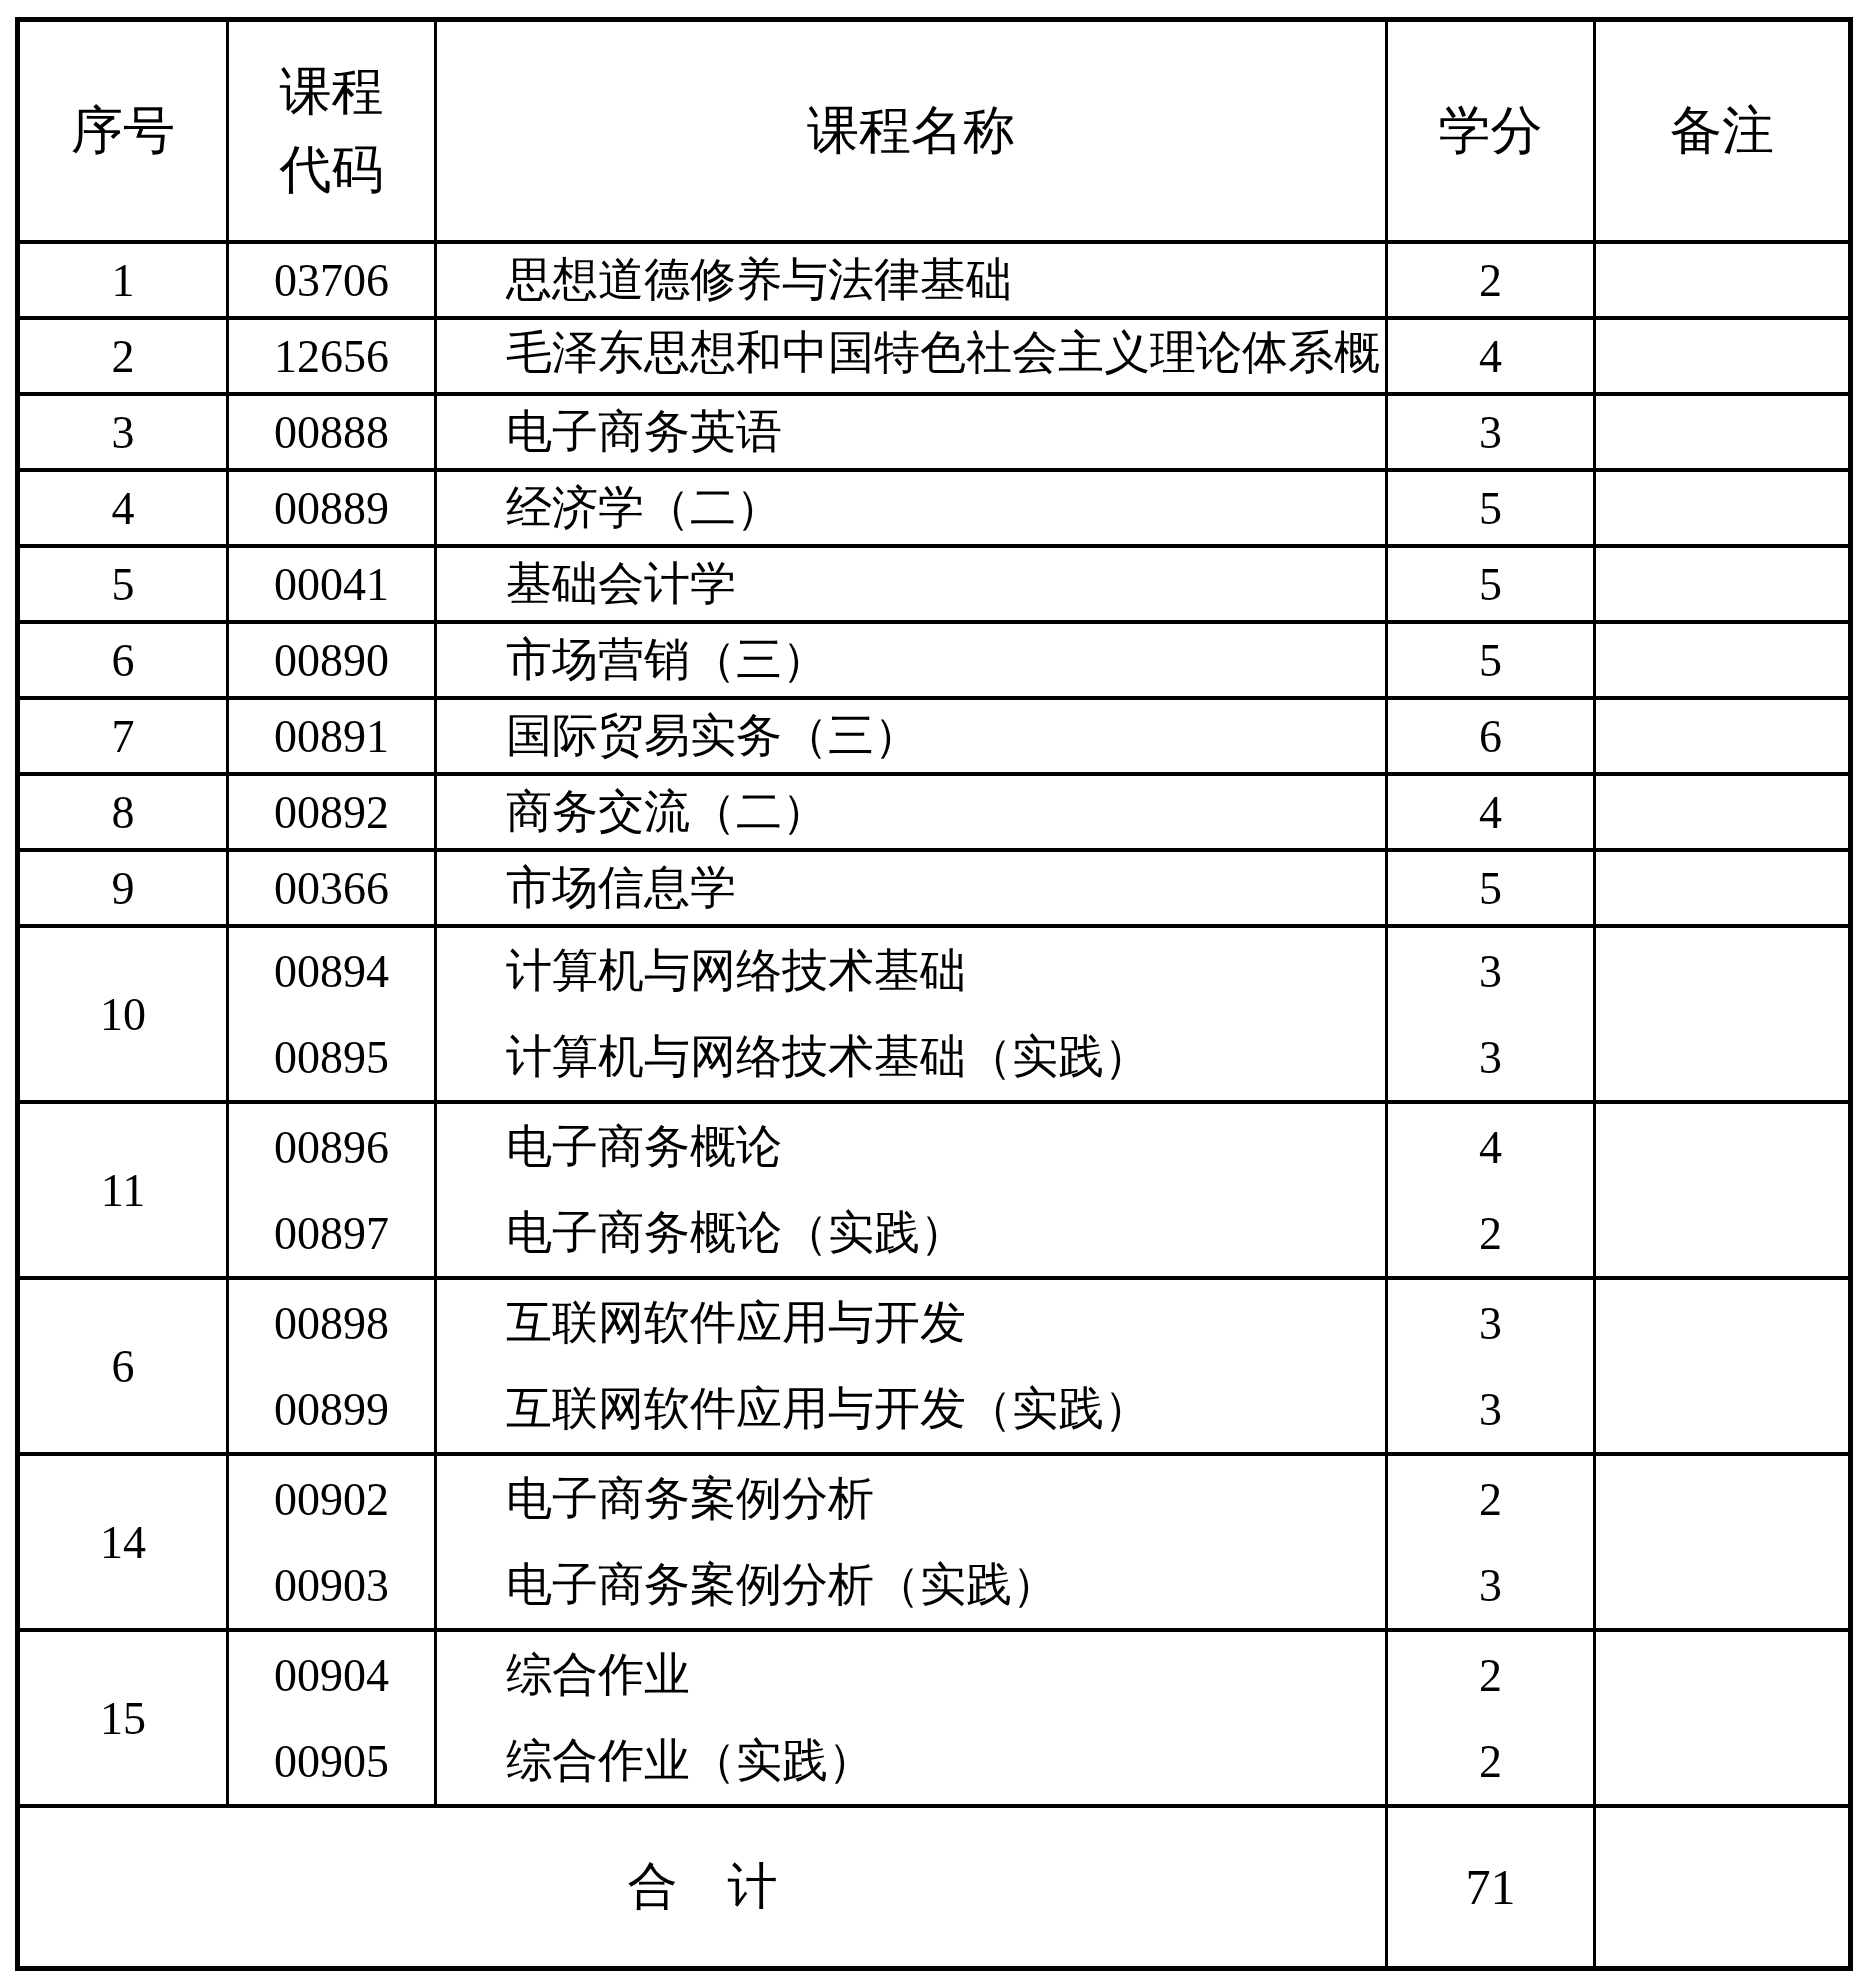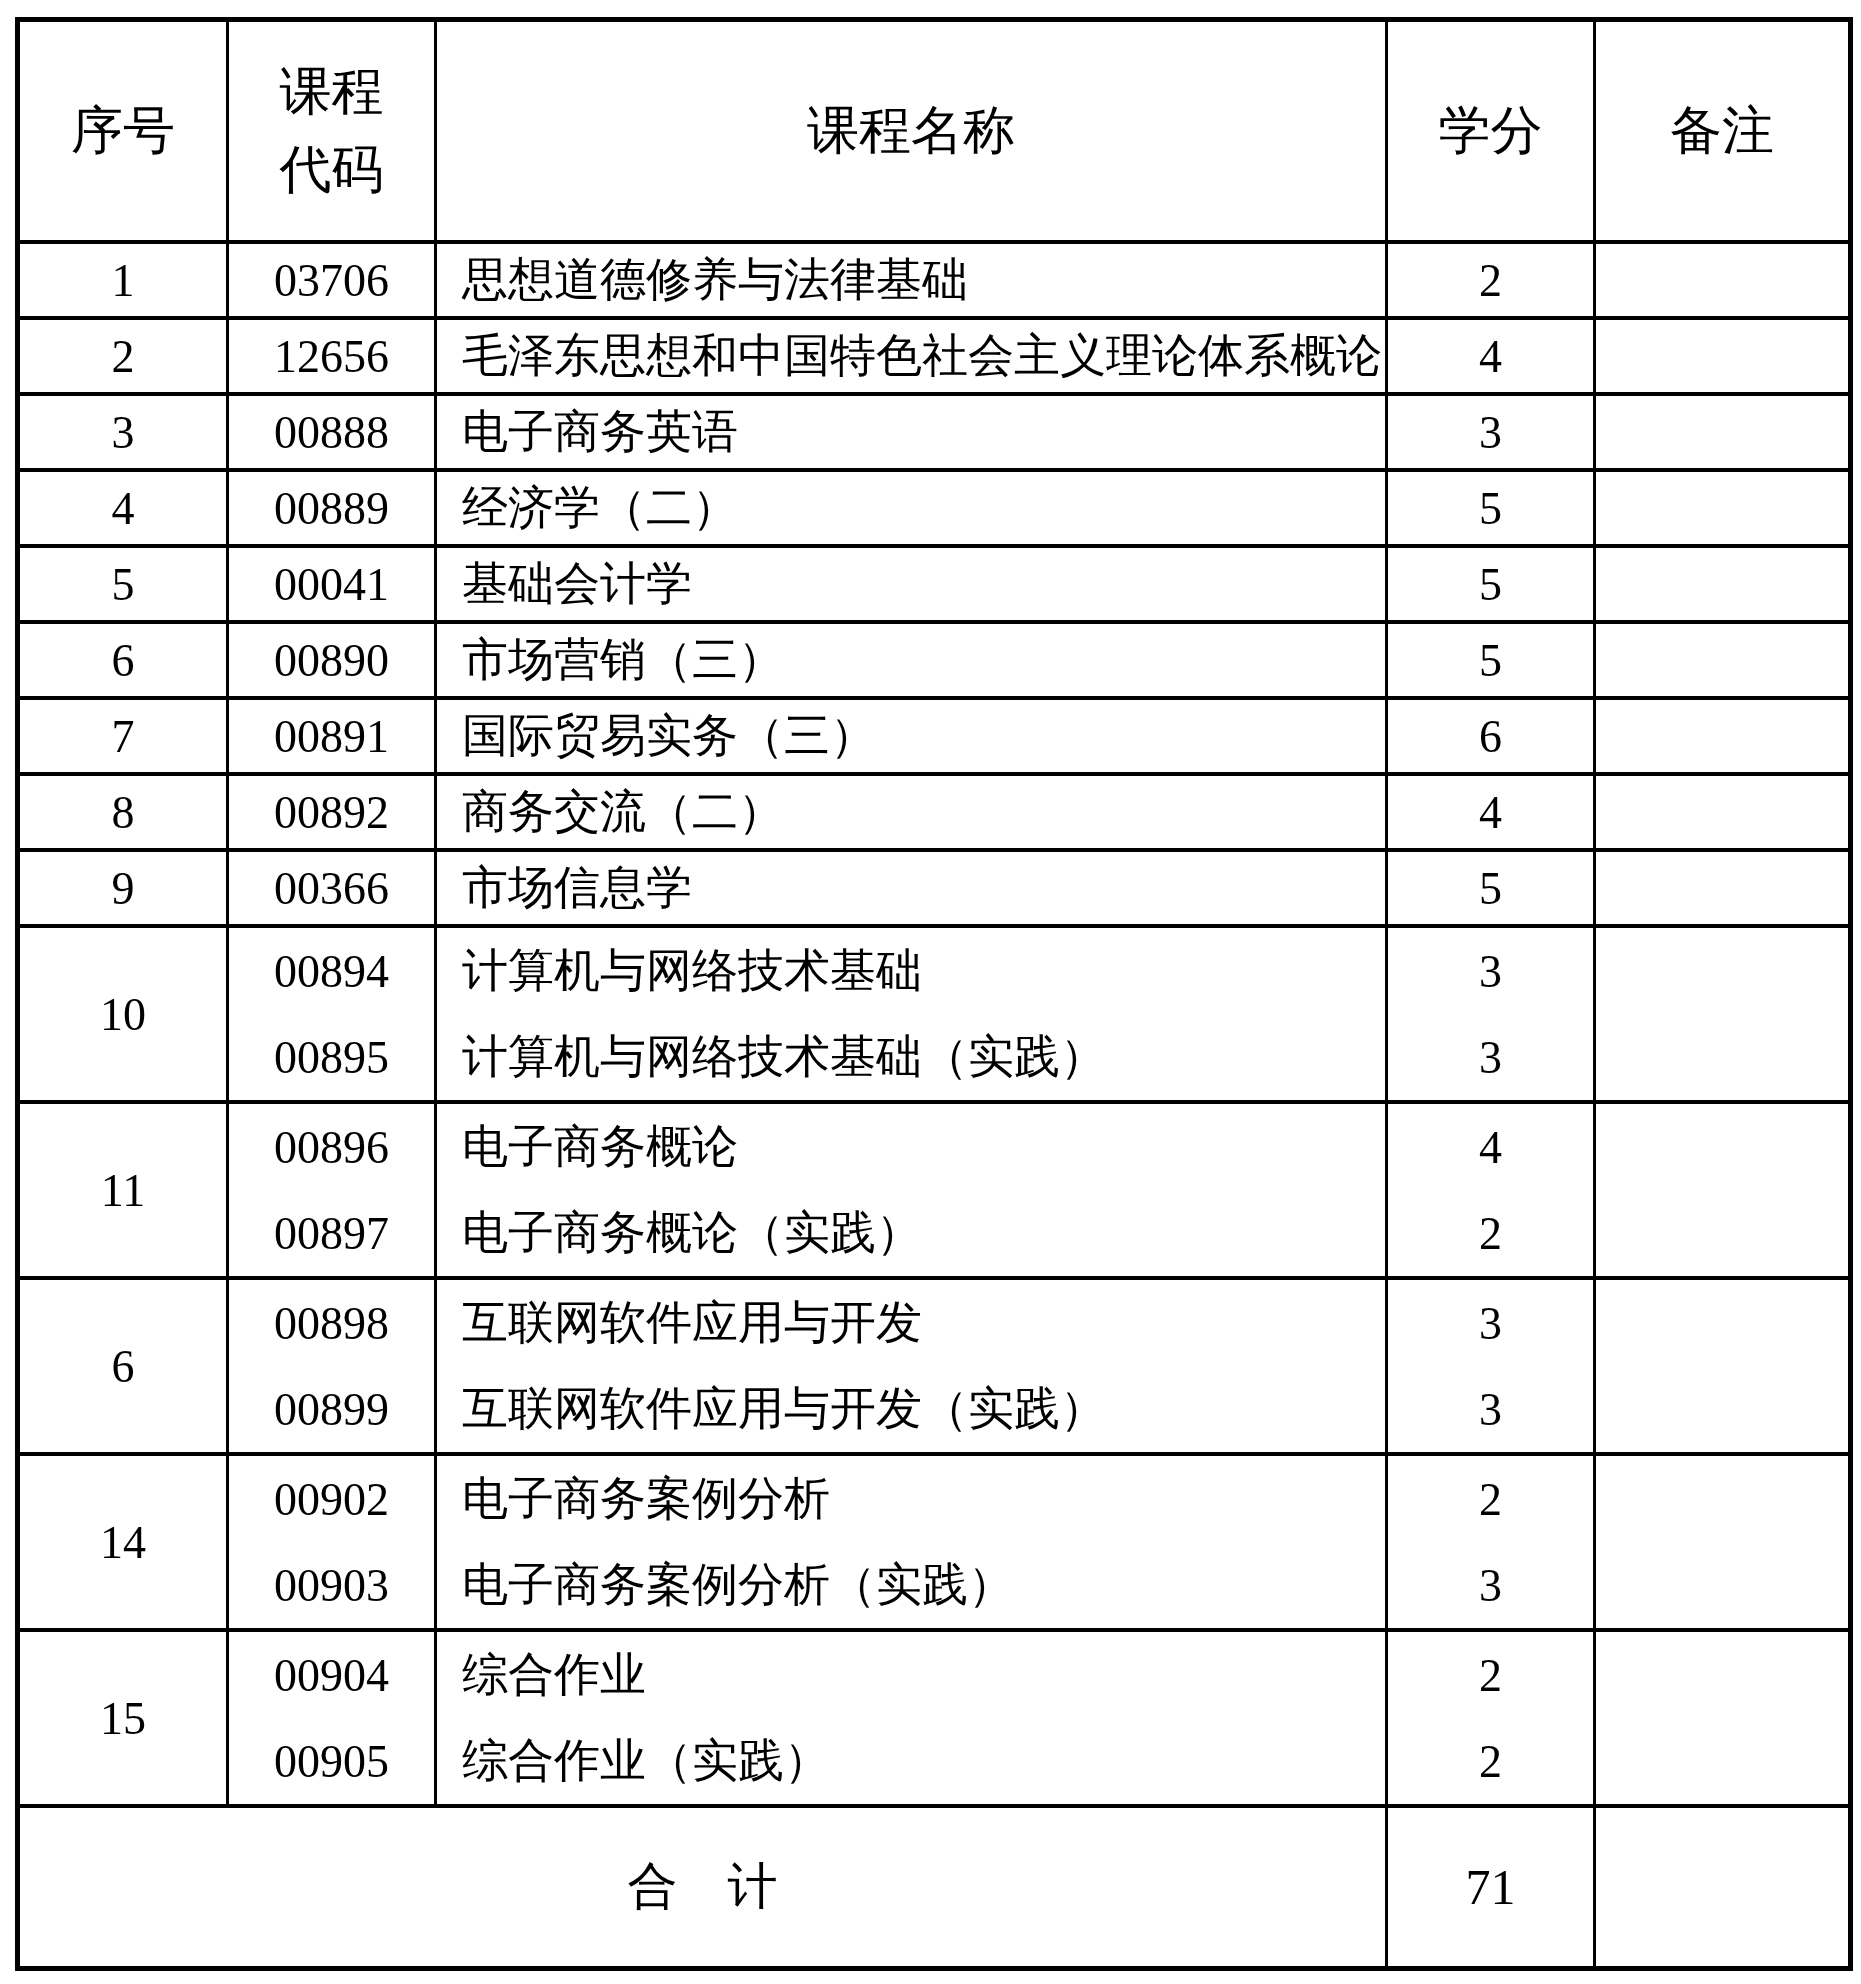--- a/index.html
+++ b/index.html
@@ -59,20 +59,21 @@
   .ln {
     flex: 1 1 0;
     display: flex;
     align-items: center;
     justify-content: center;
   }
   .ln.name-line {
     justify-content: flex-start;
     padding-left: 25px;
     text-align: left;
+    margin-left: 44px;
   }
   tfoot tr.total-row {
     height: 162px;
     font-size: 50px;
   }
 </style>
 </head>
 <body>
 
 <table class="course-table">

